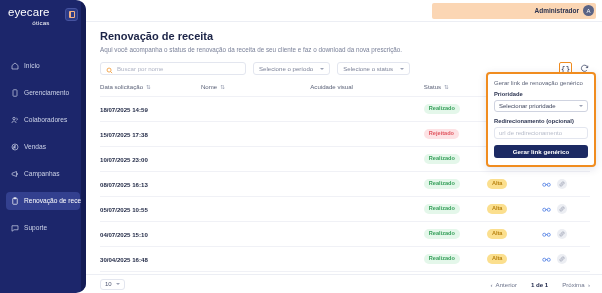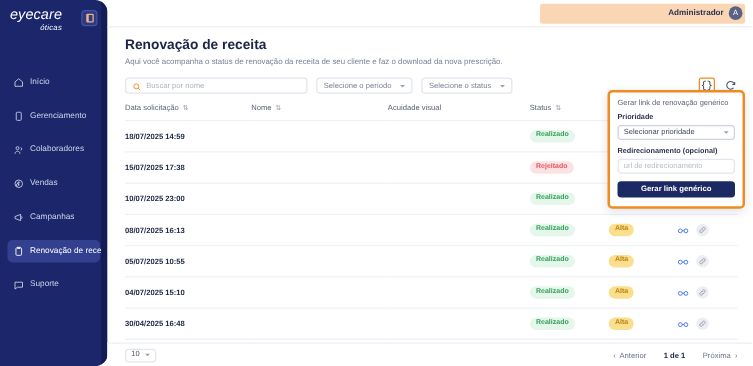--- a/index.html
+++ b/index.html
@@ -23,21 +23,21 @@
   }
   .sidebar::after{
     content:"";
     position:absolute; right:0; top:0; bottom:0; width:5px;
     background:#141c55;
   }
   .brand {
     padding: 7px 8px 0 8px;
     display: flex; align-items: flex-start; justify-content: space-between;
   }
-  .brand-text { line-height: 1; font-style: italic; }
+  .brand-text { line-height: 1; }
   .brand-name {
     color: #ffffff; font-size: 11.5px; letter-spacing: .1px; font-weight: 400;
     display:block;
   }
   .brand-sub {
     color: #ffffff; font-size: 6.2px; display: block; text-align: right;
     margin-top: 1px; letter-spacing: .2px;
   }
   .collapse-btn {
     width: 13px; height: 13px; border-radius: 3px;

